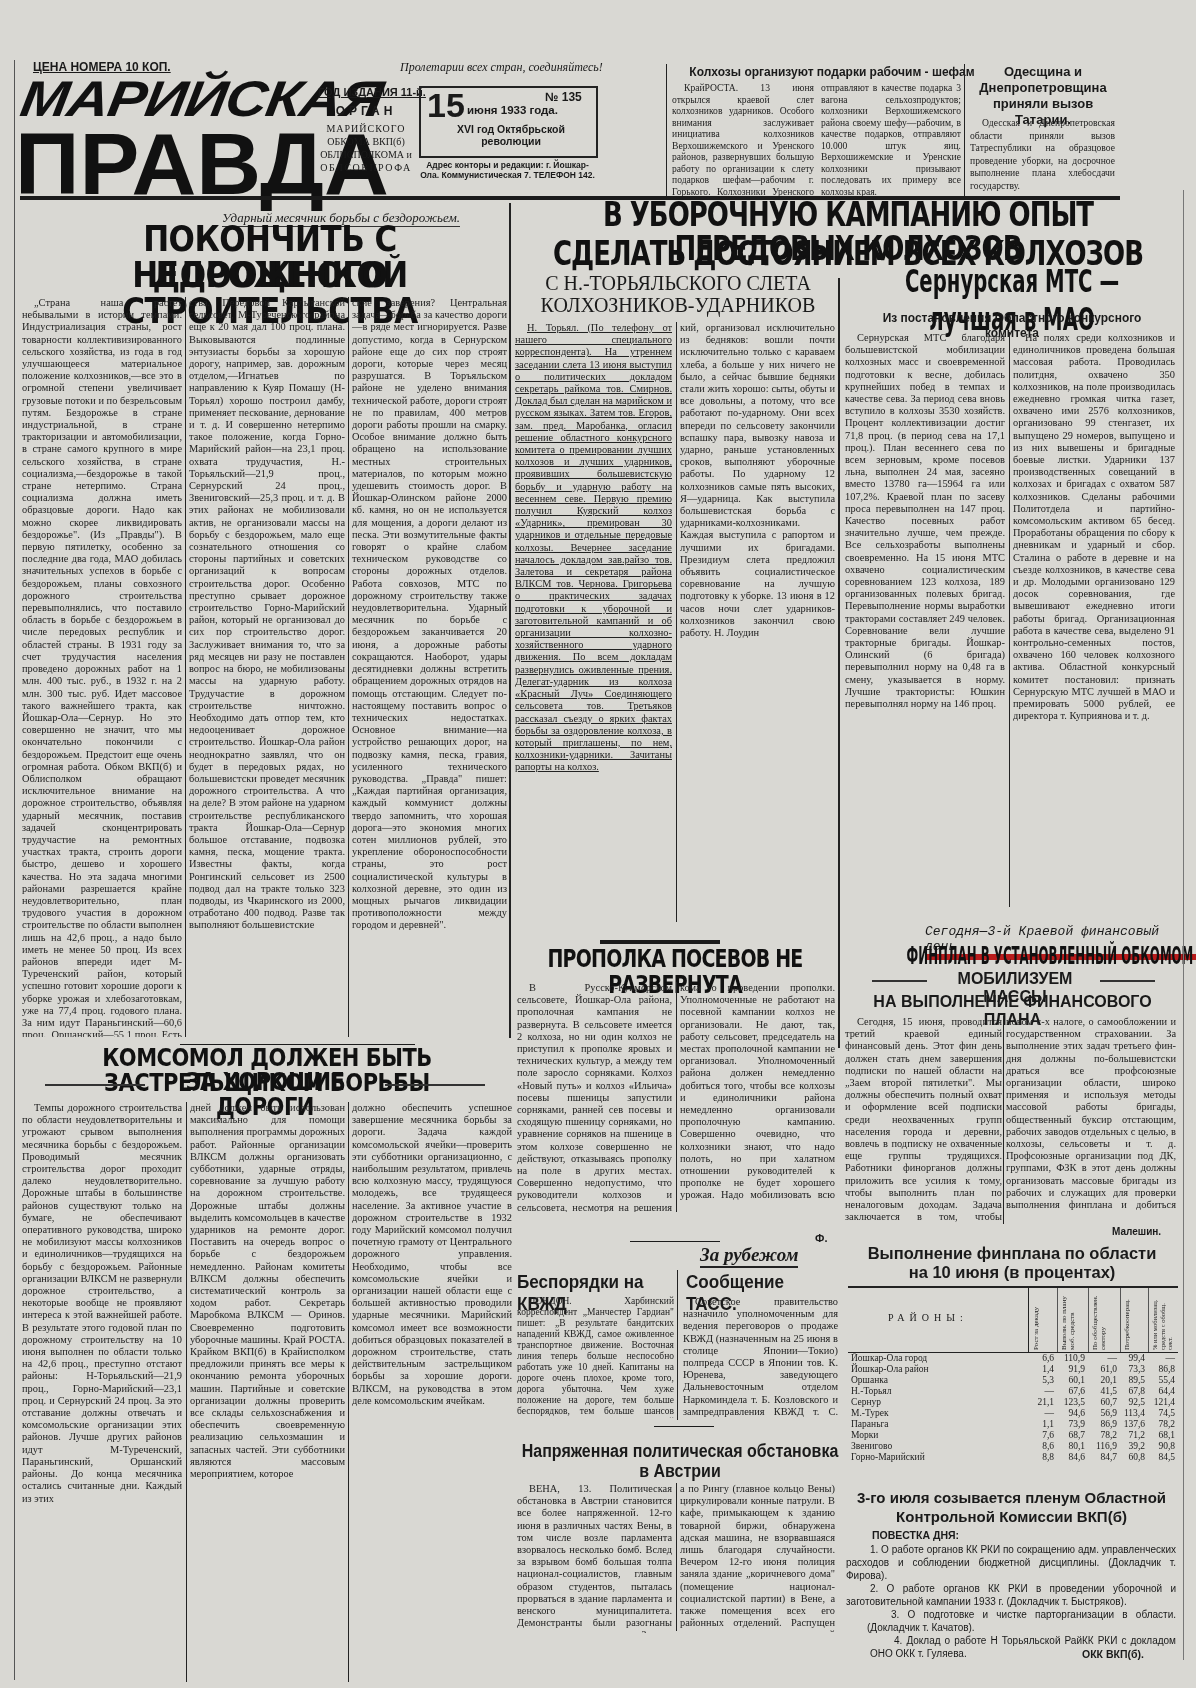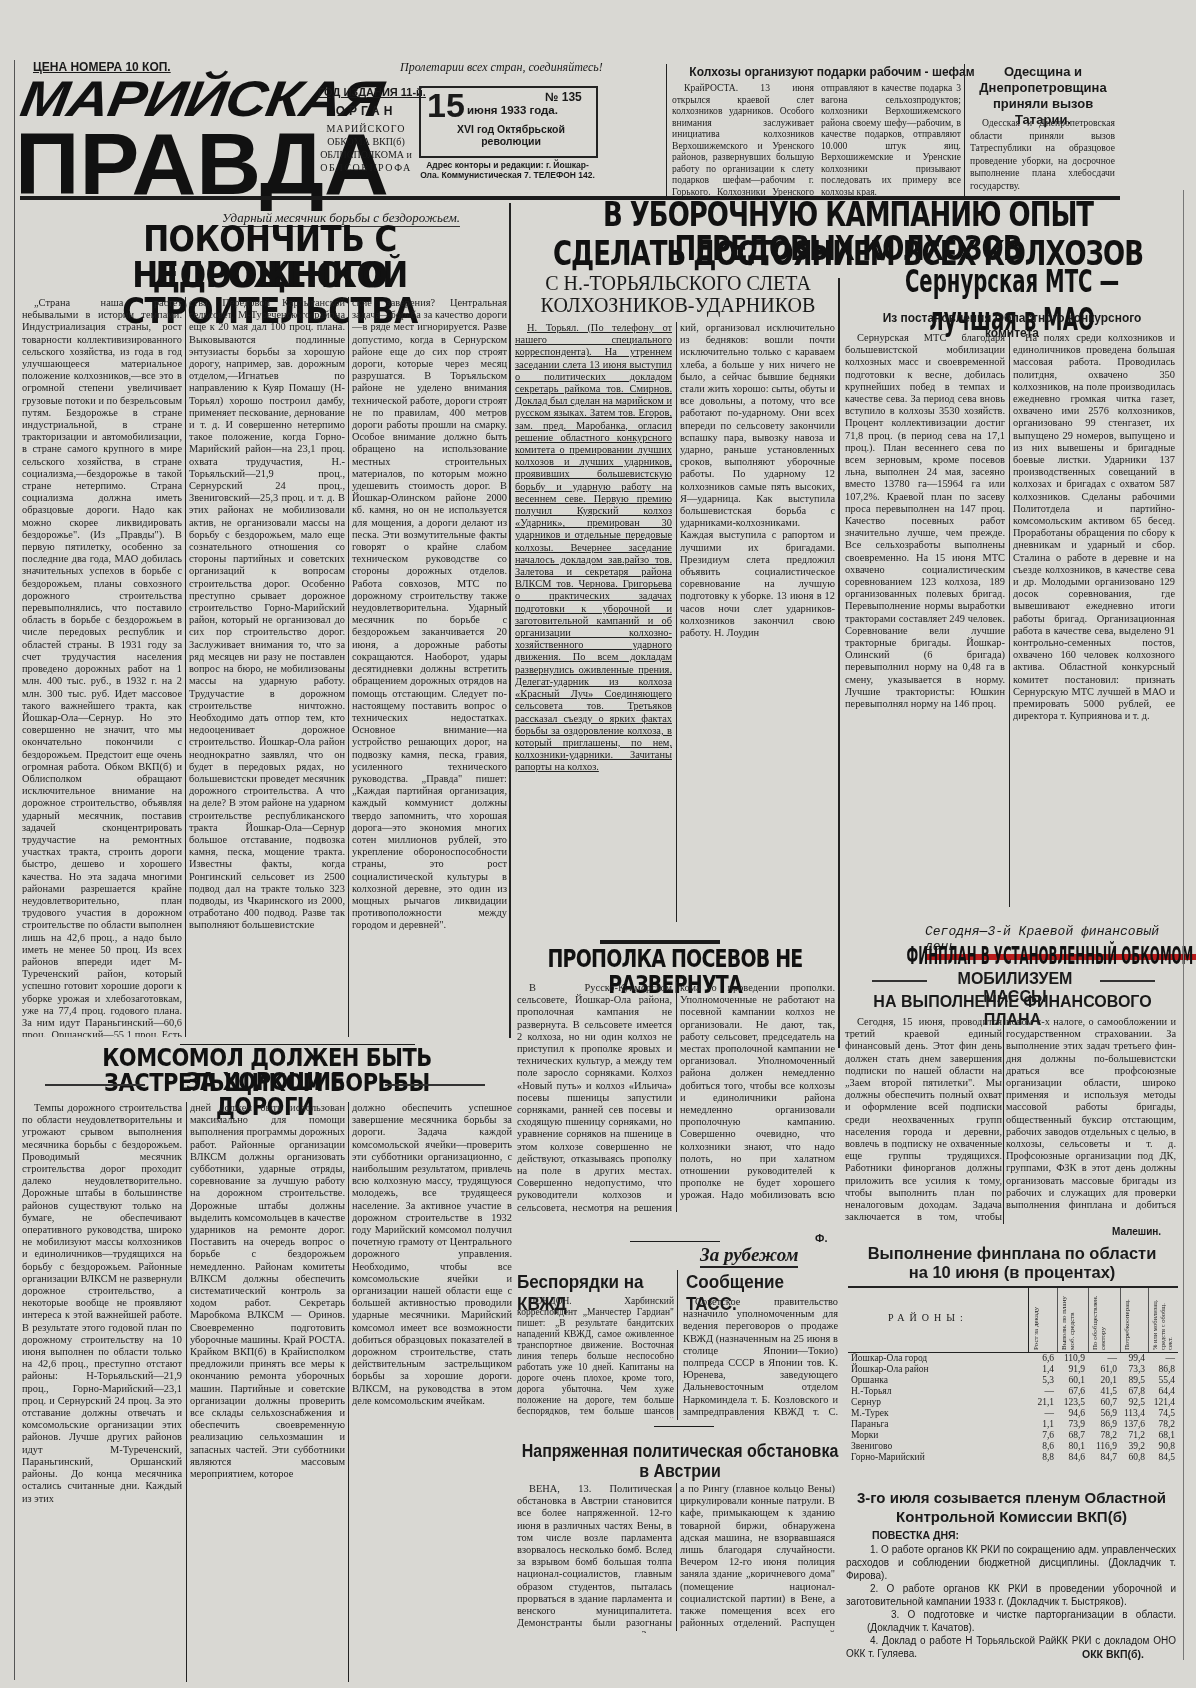--- a/index.html
+++ b/index.html
@@ -298,18 +298,18 @@
 
 <div class="abs lib bold" style="left:844px;top:1488px;width:335px;text-align:center;font-size:15px;line-height:19px;">
   <div>3-го июля созывается пленум Областной</div>
   <div>Контрольной Комиссии ВКП(б)</div>
 </div>
 <div class="abs lib bold" style="left:872px;top:1529px;font-size:10.5px;">ПОВЕСТКА ДНЯ:</div>
 <div class="abs lib" style="left:846px;top:1543px;width:330px;font-size:10px;line-height:13px;text-align:justify;">
   <div style="text-indent:24px;">1. О работе органов КК РКИ по сокращению адм. управленческих расходов и соблюдении бюджетной дисциплины. (Докладчик т. Фирова).</div>
   <div style="text-indent:24px;">2. О работе органов КК РКИ в проведении уборочной и заготовительной кампании 1933 г. (Докладчик т. Быстряков).</div>
   <div style="text-indent:24px;margin-left:21px;">3. О подготовке и чистке парторганизации в области. (Докладчик т. Качатов).</div>
-  <div style="text-indent:24px;">4. Доклад о работе Н Торьяльской РайКК РКИ с докладом ОНО ОКК т. Гуляева.</div>
+  <div style="text-indent:24px;margin-left:24px;">4. Доклад о работе Н Торьяльской РайКК РКИ с докладом ОНО ОКК т. Гуляева.</div>
 </div>
 <div class="abs lib bold" style="left:1082px;top:1648px;font-size:10.5px;">ОКК ВКП(б).</div>
 
 <div class="vrule" style="left:14px;top:60px;height:1620px;width:1px;background:#555;"></div>
 <div class="vrule" style="left:1183px;top:190px;height:1470px;width:1px;background:#777;"></div>
 
 </body></html>

